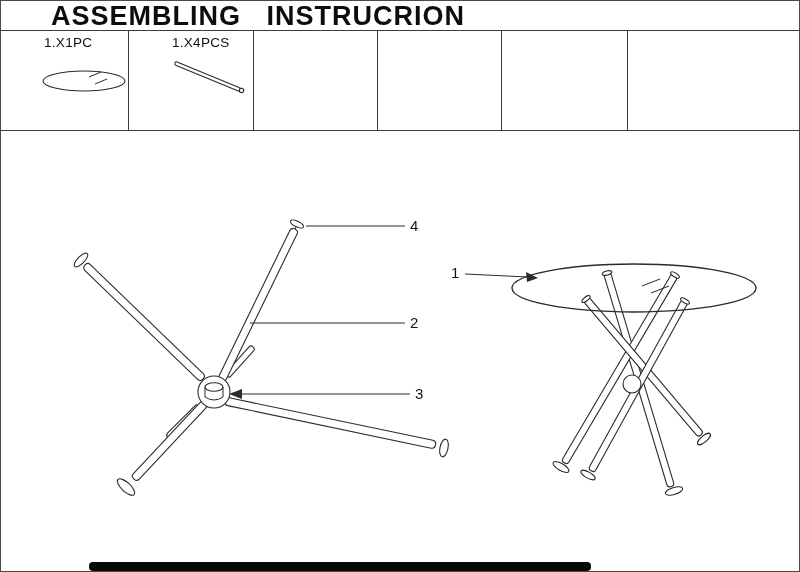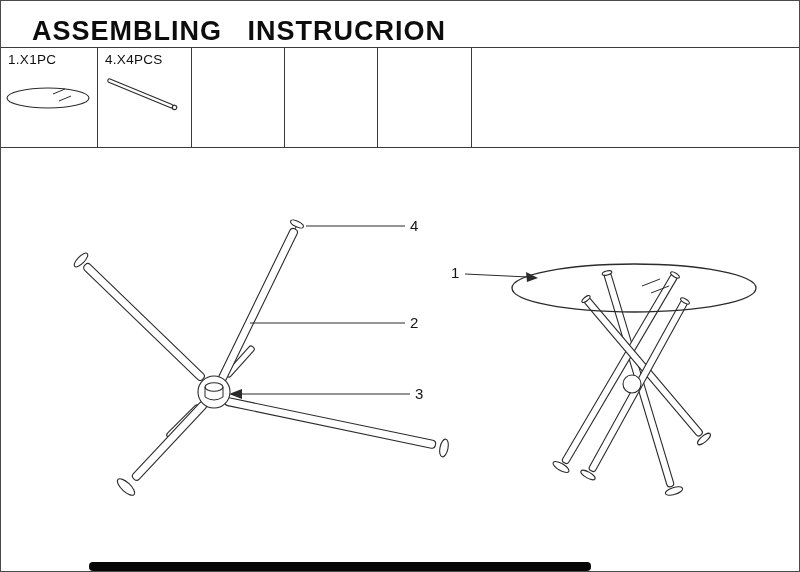--- a/index.html
+++ b/index.html
@@ -2,31 +2,31 @@
 <html><head>
 <meta charset="utf-8">
 <style>
   html,body{margin:0;padding:0;background:#e8e8e8;}
   .page{
     position:relative;width:800px;height:572px;background:#ffffff;
     border:1px solid #4a4a4a;box-sizing:border-box;overflow:hidden;
     font-family:"Liberation Sans",sans-serif;color:#111;
   }
   .title-bar{
-    height:47px;border-bottom:1px solid #3a3a3a;
-    display:flex;align-items:flex-end;padding-left:31px;box-sizing:border-box;
+    height:30px;border-bottom:1px solid #3a3a3a;
+    display:flex;align-items:flex-start;padding-left:50px;box-sizing:border-box;
   }
   .page-title{
     font-size:27px;font-weight:600;letter-spacing:1px;white-space:pre;color:#0d0d0d;
   }
   .parts-row{
     display:flex;height:100px;border-bottom:1px solid #3a3a3a;box-sizing:border-box;
   }
   .cell{
-    position:relative;border-right:1px solid #3a3a3a;box-sizing:border-box;height:100%;
+    position:relative;border-right:1px solid #3a3a3a;box-sizing:border-box;height:100%;margin-left:36px;
   }
   .cell.last{border-right:none;}
   .cell .label{
     font-size:13.5px;padding:4px 0 0 7px;color:#101010;letter-spacing:0.3px;
   }
   .cell svg{position:absolute;left:0;top:18px;}
   .diagram-area{position:absolute;left:0;top:148px;width:800px;height:415px;}
   .scan-bar{
     position:absolute;left:88px;top:561px;width:502px;height:9px;
     background:#060606;border-radius:4px;
@@ -52,21 +52,21 @@
     <div class="cell" style="width:97px">
       <div class="label">1.X1PC</div>
       <svg width="97" height="78">
         <ellipse class="shape" cx="47" cy="32" rx="41" ry="10"></ellipse>
         <line class="ln" x1="52" y1="28" x2="64" y2="23"></line>
         <line class="ln" x1="58" y1="35" x2="70" y2="30"></line>
       </svg>
     </div>
 
     <div class="cell" style="width:94px">
-      <div class="label">4.X4PCS</div>
+      <div class="label">1.X4PCS</div>
       <svg width="94" height="78">
         <g transform="translate(10,14) rotate(22.4)">
           <rect class="tube" x="0" y="-1.8" width="70" height="3.6" rx="1.5"></rect>
           <circle class="shape" cx="72" cy="0" r="2.2"></circle>
         </g>
       </svg>
     </div>
 
 
 

